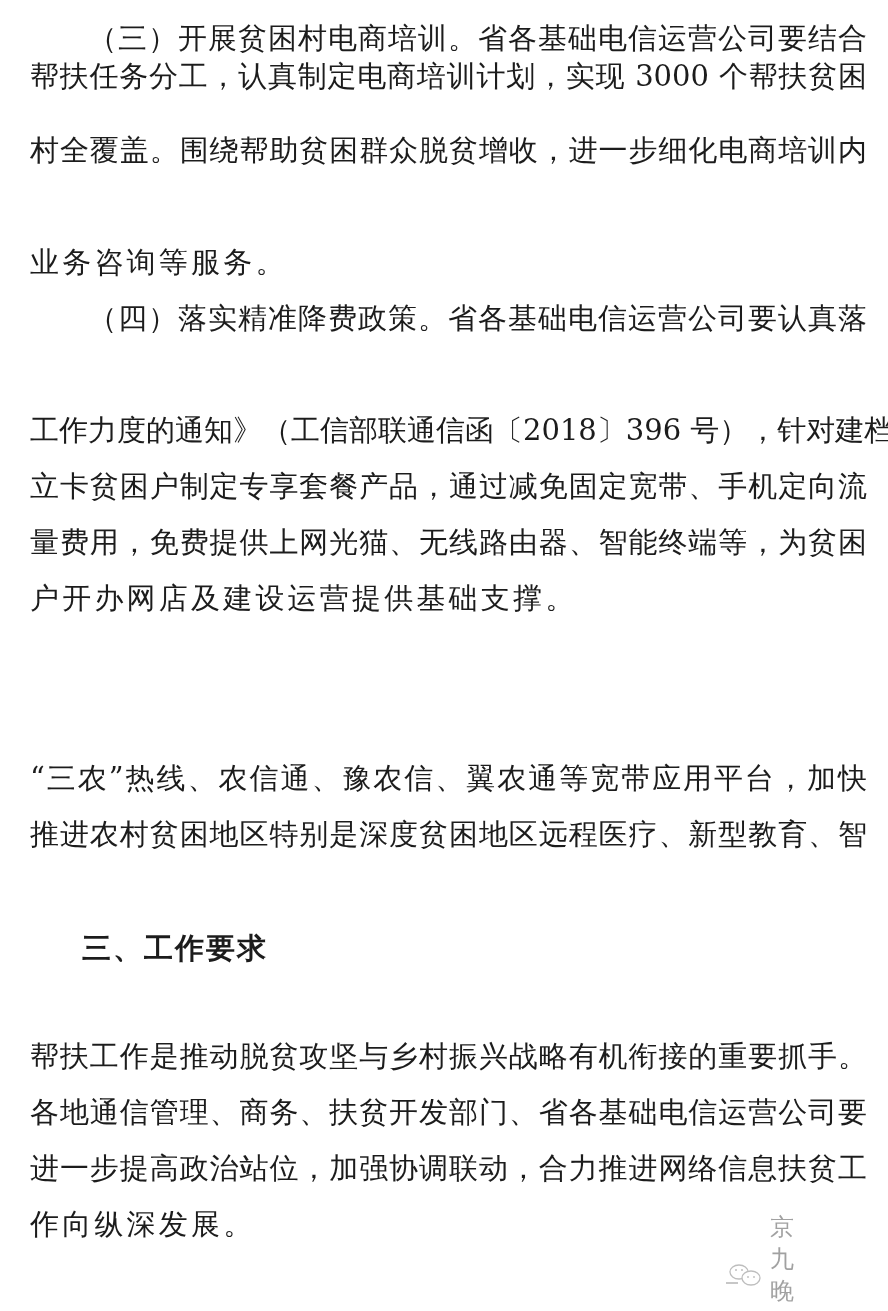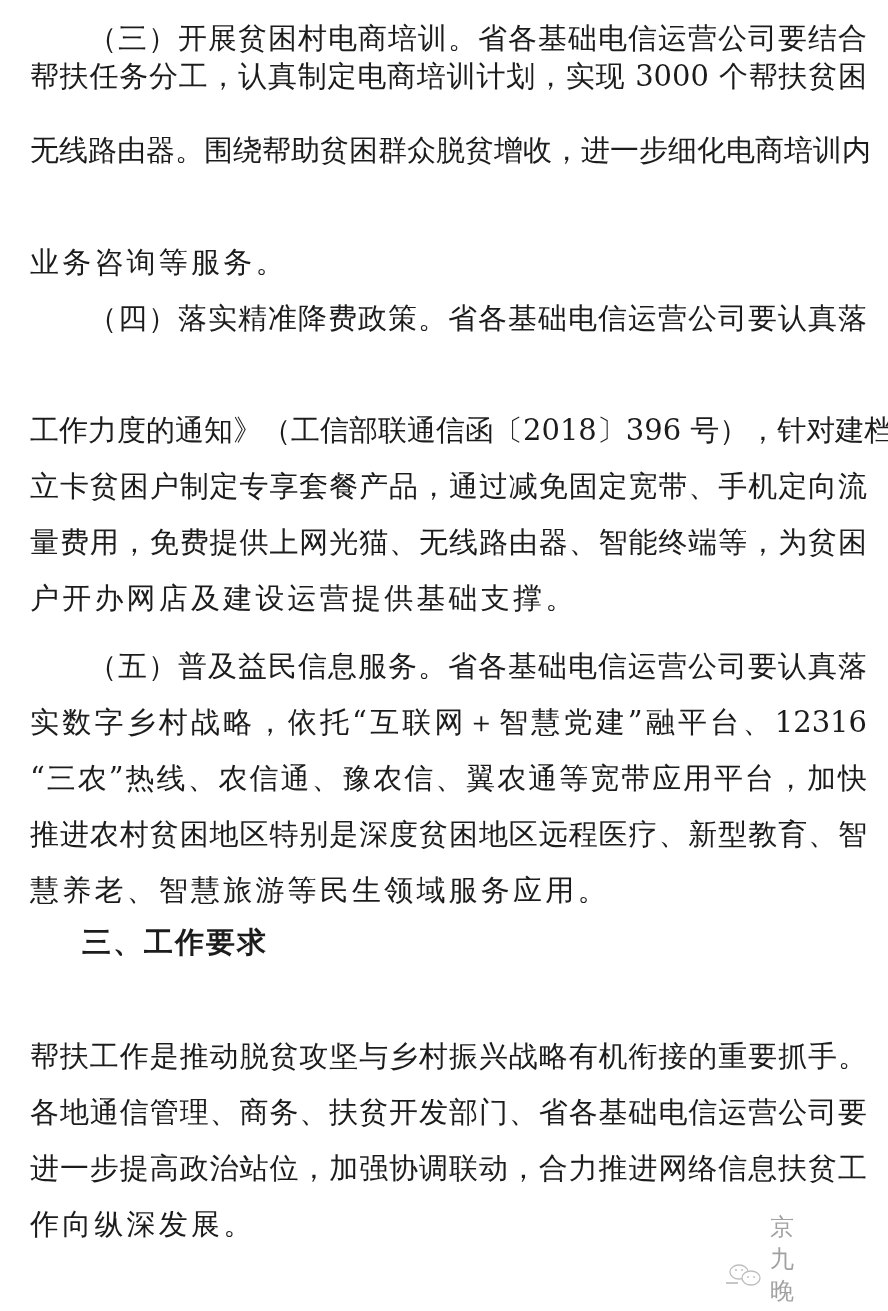--- a/index.html
+++ b/index.html
@@ -42,20 +42,21 @@
     text-align-last: left;
     letter-spacing: 3.2px;
   }
   .line.heading {
     left: 82px;
     width: auto;
     font-family: "DejaVu Sans", "Liberation Sans", sans-serif;
     font-weight: bold;
     text-align-last: left;
     letter-spacing: 2px;
+    margin-top: 6px;
   }
   .watermark {
     position: absolute;
     left: 724px;
     top: 1258px;
     height: 34px;
     display: flex;
     align-items: center;
     gap: 4px;
     opacity: 0.55;
@@ -73,34 +74,31 @@
     color: #555;
   }
 </style>
 </head>
 <body>
 
 <div class="page">
 
   <div class="line indent" style="top:18px">（三）开展贫困村电商培训。省各基础电信运营公司要结合</div>
   <div class="line" style="top:56px">帮扶任务分工，认真制定电商培训计划，实现 3000 个帮扶贫困</div>
-  <div class="line" style="top:130px">无线路由器。围绕帮助贫困群众脱贫增收，进一步细化电商培训内</div>
+  <div class="line" style="top:130px">村全覆盖。围绕帮助贫困群众脱贫增收，进一步细化电商培训内</div>
   <div class="line last" style="top:242px">业务咨询等服务。</div>
 
   <div class="line indent" style="top:298px">（四）落实精准降费政策。省各基础电信运营公司要认真落</div>
   <div class="line" style="top:410px">工作力度的通知》（工信部联通信函〔2018〕396 号），针对建档</div>
   <div class="line" style="top:466px">立卡贫困户制定专享套餐产品，通过减免固定宽带、手机定向流</div>
   <div class="line last" style="top:578px">户开办网店及建设运营提供基础支撑。</div>
   <div class="line" style="top:522px">量费用，免费提供上网光猫、无线路由器、智能终端等，为贫困</div>
 
-  <div class="line indent" style="top:646px">（五）普及益民信息服务。省各基础电信运营公司要认真落</div>
-  <div class="line" style="top:702px">实数字乡村战略，依托“互联网＋智慧党建”融平台、12316</div>
   <div class="line" style="top:758px">“三农”热线、农信通、豫农信、翼农通等宽带应用平台，加快</div>
   <div class="line" style="top:814px">推进农村贫困地区特别是深度贫困地区远程医疗、新型教育、智</div>
-  <div class="line last" style="top:870px">慧养老、智慧旅游等民生领域服务应用。</div>
 
   <div class="line heading" style="top:922px">三、工作要求</div>
 
   <div class="line" style="top:1036px">帮扶工作是推动脱贫攻坚与乡村振兴战略有机衔接的重要抓手。</div>
   <div class="line" style="top:1092px">各地通信管理、商务、扶贫开发部门、省各基础电信运营公司要</div>
   <div class="line" style="top:1148px">进一步提高政治站位，加强协调联动，合力推进网络信息扶贫工</div>
   <div class="line last" style="top:1204px">作向纵深发展。</div>
 
   <div class="watermark">
     <span class="wm-icon">

